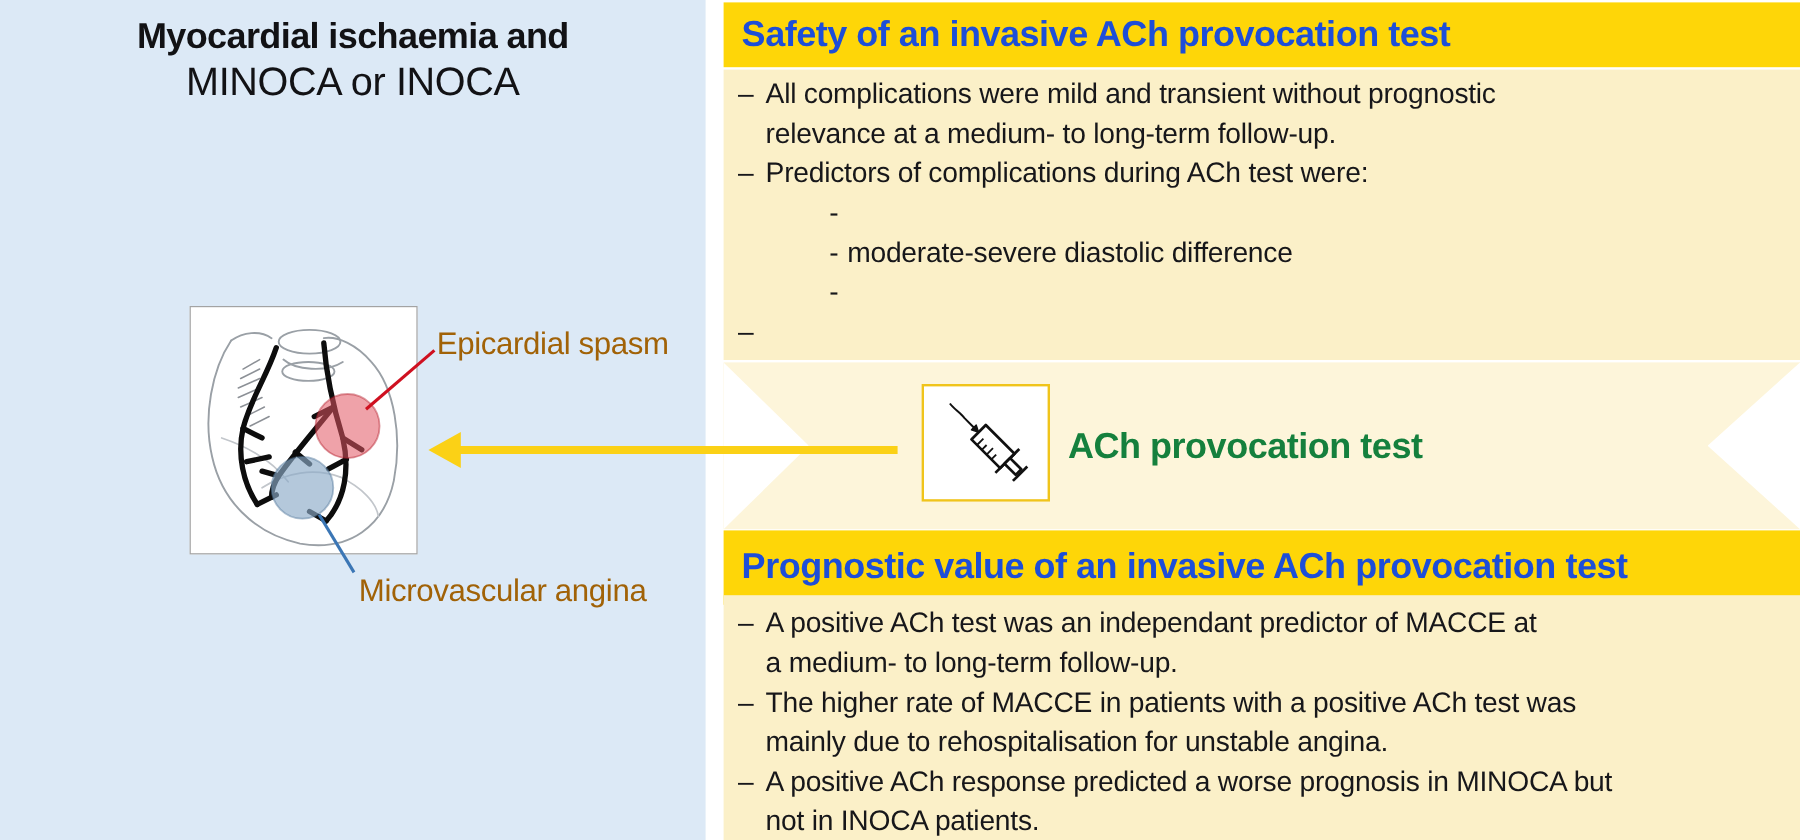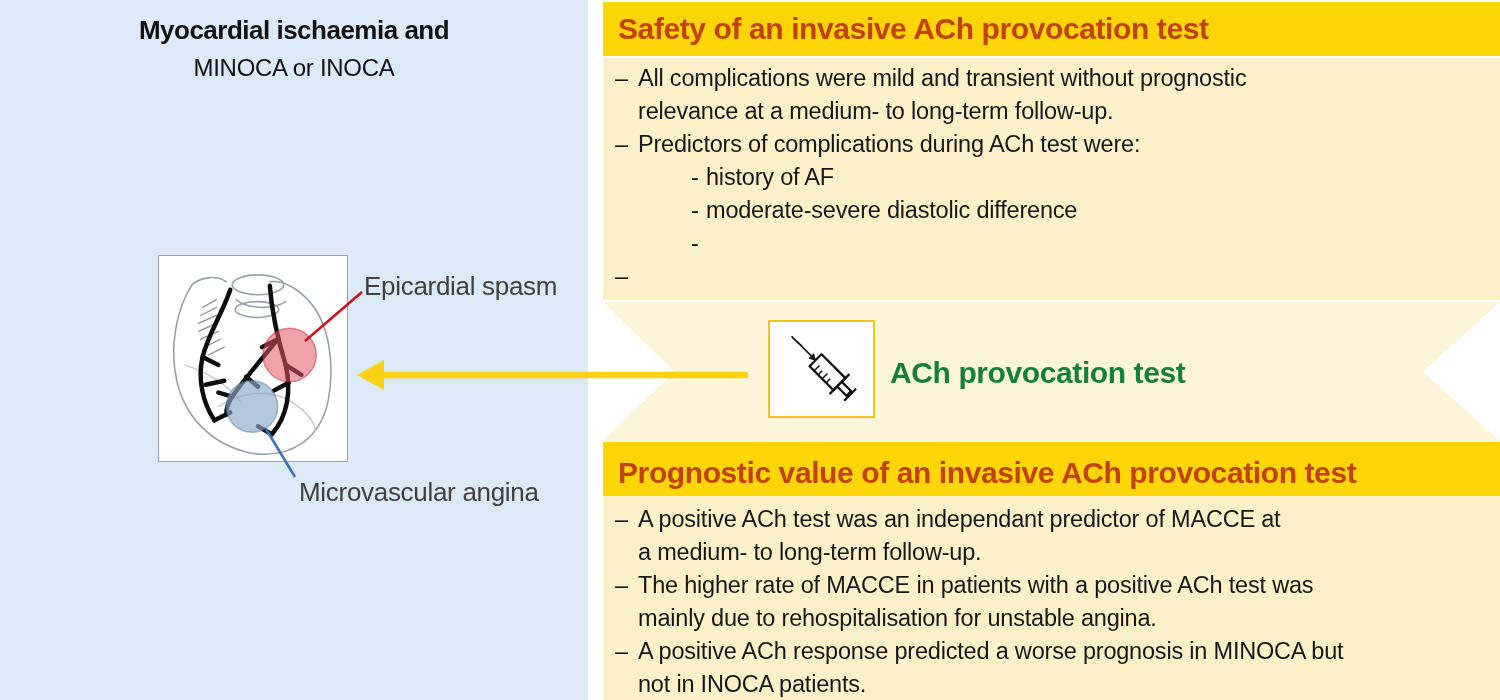--- a/index.html
+++ b/index.html
@@ -14,31 +14,31 @@
     --text_black:#17171a;
   }
   *{margin:0;padding:0;box-sizing:border-box;}
   html,body{width:1500px;height:700px;}
   body{font-family:"Liberation Sans",sans-serif;background:#ffffff;position:relative;overflow:hidden;}
   #canvas{position:absolute;left:0;top:0;width:1500px;height:700px;background:#ffffff;}
 
   
   .left-panel{position:absolute;left:0;top:0;width:588px;height:700px;background:var(--panel_blue);}
   .title-block{position:absolute;left:0;top:12px;width:588px;text-align:center;color:#121215;}
-  .t-bold{font-weight:bold;font-size:26px;line-height:37px;letter-spacing:-0.5px;}
-  .t-sub{font-size:24px;line-height:36px;margin-top:1px;letter-spacing:-0.3px;}
+  .t-bold{font-weight:bold;font-size:30px;line-height:37px;letter-spacing:-0.5px;}
+  .t-sub{font-size:33px;line-height:36px;margin-top:1px;letter-spacing:-0.3px;}
   .heart-box{position:absolute;left:158px;top:255px;width:190px;height:207px;background:#ffffff;border:1px solid #a3a3a3;}
   .heart-box svg{display:block;width:100%;height:100%;}
-  .spasm-label{position:absolute;font-size:26px;letter-spacing:-0.3px;color:#404040;white-space:nowrap;text-align:center;}
+  .spasm-label{position:absolute;font-size:26px;letter-spacing:-0.3px;color:#a16207;white-space:nowrap;text-align:center;}
   .lbl-epi{left:364px;top:271px;}
   .lbl-micro{left:299px;top:477px;}
 
   
   .right-col{position:absolute;left:603px;top:0;width:897px;height:700px;}
-  .hdr{position:absolute;left:0;width:897px;background:var(--header_yellow);color:#c2410c;
+  .hdr{position:absolute;left:0;width:897px;background:var(--header_yellow);color:#1d4ed8;
        font-weight:bold;font-size:30px;letter-spacing:-0.4px;padding-left:15px;display:flex;align-items:center;}
   .hdr-top{top:2px;height:54px;}
   .hdr-bottom{top:442px;height:62px;}
   .box{position:absolute;left:0;width:897px;background:var(--panel_cream);color:var(--text_black);
        padding:4px 14px 0 12px;}
   .box-top{top:58px;height:242px;}
   .box-bottom{top:496px;height:204px;padding-top:7px;}
   .bullet-row{display:flex;font-size:23.5px;line-height:33px;letter-spacing:-0.2px;}
   .bullet-row .marker{width:23px;flex:none;}
   .bullet-row.indent{padding-left:76px;}
@@ -127,21 +127,20 @@
         <div class="bullet-row">
           <span class="marker">–</span>
           <span class="btext">All complications were mild and transient without prognostic<br>relevance at a medium- to long-term follow-up.</span>
         </div>
         <div class="bullet-row">
           <span class="marker">–</span>
           <span class="btext">Predictors of complications during ACh test were:</span>
         </div>
         <div class="bullet-row indent">
           <span class="marker">-</span>
-          <span class="btext">history of AF</span>
         </div>
         <div class="bullet-row indent">
           <span class="marker">-</span>
           <span class="btext">moderate-severe diastolic difference</span>
         </div>
         <div class="bullet-row indent">
           <span class="marker">-</span>
         </div>
         <div class="bullet-row">
           <span class="marker">–</span>

